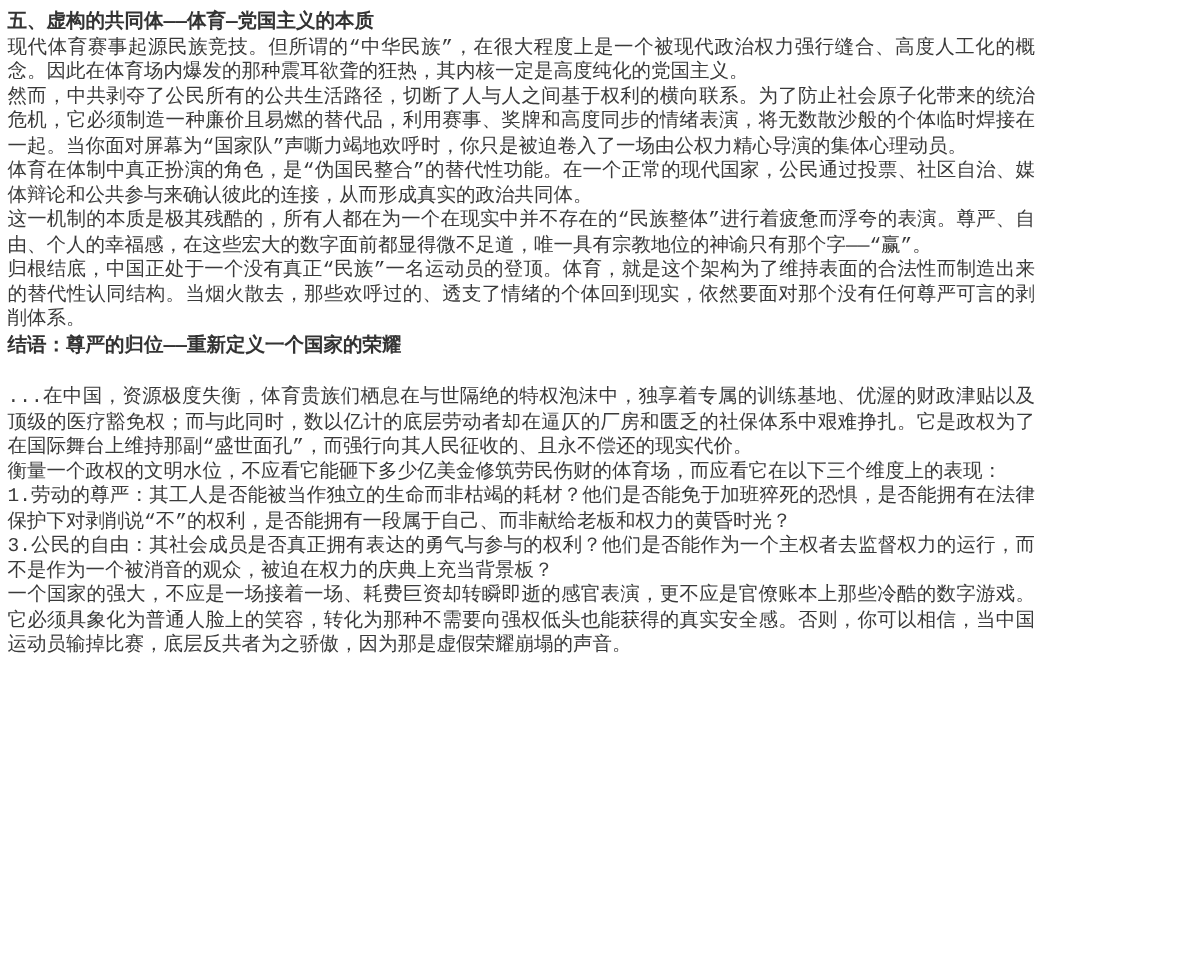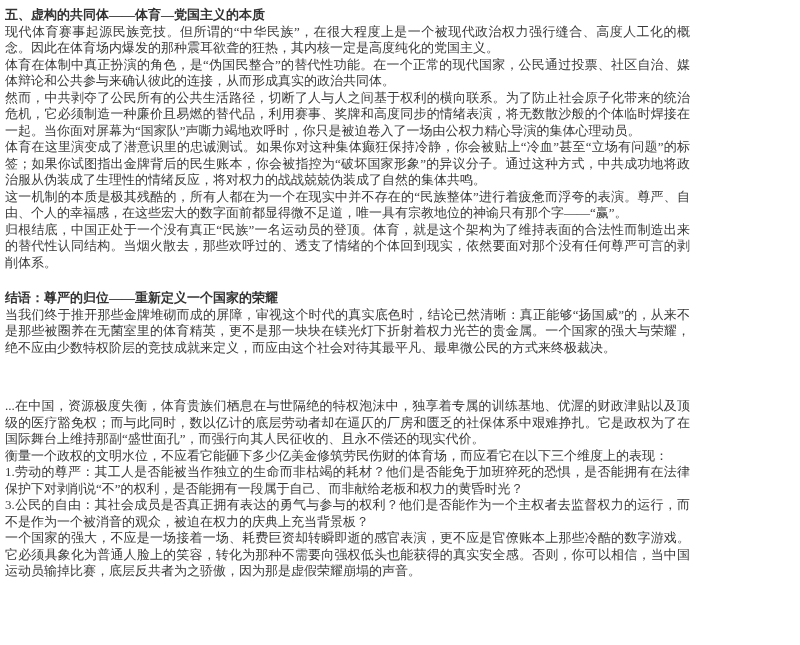--- a/index.html
+++ b/index.html
@@ -10,62 +10,60 @@
   body {
     width: 800px;
     height: 645px;
     overflow: hidden;
   }
   .page {
     box-sizing: border-box;
     width: 696px;
     height: 645px;
     padding: 7px 6px 16px 5px;
-    font-family: Liberation Serif, serif;
+    font-family: Liberation Mono, monospace;
     font-size: 13px;
     line-height: 16.5px;
     color: #3a3a3a;
     text-align: justify;
   }
   .heading {
     font-size: 13px;
     font-weight: bold;
     margin: 0;
     padding: 0;
     color: #333333;
   }
   .page p {
     margin: 0;
     padding: 0;
   }
   .sec-conclusion {
-    margin-top: 19px;
+    margin-top: 1px;
   }
   .sec-appendix {
-    margin-top: 42px;
+    margin-top: 18px;
   }
 </style>
 </head>
 <body>
 
 <div class="page">
 
   <section>
     <h2 class="heading">五、虚构的共同体——体育—党国主义的本质</h2>
     <p>现代体育赛事起源民族竞技。但所谓的“中华民族”，在很大程度上是一个被现代政治权力强行缝合、高度人工化的概念。因此在体育场内爆发的那种震耳欲聋的狂热，其内核一定是高度纯化的党国主义。</p>
+    <p>然而，中共剥夺了公民所有的公共生活路径，切断了人与人之间基于权利的横向联系。为了防止社会原子化带来的统治危机，它必须制造一种廉价且易燃的替代品，利用赛事、奖牌和高度同步的情绪表演，将无数散沙般的个体临时焊接在一起。当你面对屏幕为“国家队”声嘶力竭地欢呼时，你只是被迫卷入了一场由公权力精心导演的集体心理动员。</p>
     <p>体育在体制中真正扮演的角色，是“伪国民整合”的替代性功能。在一个正常的现代国家，公民通过投票、社区自治、媒体辩论和公共参与来确认彼此的连接，从而形成真实的政治共同体。</p>
-    <p>然而，中共剥夺了公民所有的公共生活路径，切断了人与人之间基于权利的横向联系。为了防止社会原子化带来的统治危机，它必须制造一种廉价且易燃的替代品，利用赛事、奖牌和高度同步的情绪表演，将无数散沙般的个体临时焊接在一起。当你面对屏幕为“国家队”声嘶力竭地欢呼时，你只是被迫卷入了一场由公权力精心导演的集体心理动员。</p>
-    <p>体育在这里演变成了潜意识里的忠诚测试。如果你对这种集体癫狂保持冷静，你会被贴上“冷血”甚至“立场有问题”的标签；如果你试图指出金牌背后的民生账本，你会被指控为“破坏国家形象”的异议分子。通过这种方式，中共成功地将政治服从伪装成了生理性的情绪反应，将对权力的战战兢兢伪装成了自然的集体共鸣。</p>
     <p>这一机制的本质是极其残酷的，所有人都在为一个在现实中并不存在的“民族整体”进行着疲惫而浮夸的表演。尊严、自由、个人的幸福感，在这些宏大的数字面前都显得微不足道，唯一具有宗教地位的神谕只有那个字——“赢”。</p>
     <p>归根结底，中国正处于一个没有真正“民族”一名运动员的登顶。体育，就是这个架构为了维持表面的合法性而制造出来的替代性认同结构。当烟火散去，那些欢呼过的、透支了情绪的个体回到现实，依然要面对那个没有任何尊严可言的剥削体系。</p>
   </section>
 
   <section class="sec-conclusion">
     <h2 class="heading">结语：尊严的归位——重新定义一个国家的荣耀</h2>
-    <p>当我们终于推开那些金牌堆砌而成的屏障，审视这个时代的真实底色时，结论已然清晰：真正能够“扬国威”的，从来不是那些被圈养在无菌室里的体育精英，更不是那一块块在镁光灯下折射着权力光芒的贵金属。一个国家的强大与荣耀，绝不应由少数特权阶层的竞技成就来定义，而应由这个社会对待其最平凡、最卑微公民的方式来终极裁决。</p>
   </section>
 
   <section class="sec-appendix">
     <p>...在中国，资源极度失衡，体育贵族们栖息在与世隔绝的特权泡沫中，独享着专属的训练基地、优渥的财政津贴以及顶级的医疗豁免权；而与此同时，数以亿计的底层劳动者却在逼仄的厂房和匮乏的社保体系中艰难挣扎。它是政权为了在国际舞台上维持那副“盛世面孔”，而强行向其人民征收的、且永不偿还的现实代价。</p>
     <p>衡量一个政权的文明水位，不应看它能砸下多少亿美金修筑劳民伤财的体育场，而应看它在以下三个维度上的表现：</p>
     <p>1.劳动的尊严：其工人是否能被当作独立的生命而非枯竭的耗材？他们是否能免于加班猝死的恐惧，是否能拥有在法律保护下对剥削说“不”的权利，是否能拥有一段属于自己、而非献给老板和权力的黄昏时光？</p>
     <p>3.公民的自由：其社会成员是否真正拥有表达的勇气与参与的权利？他们是否能作为一个主权者去监督权力的运行，而不是作为一个被消音的观众，被迫在权力的庆典上充当背景板？</p>
     <p>一个国家的强大，不应是一场接着一场、耗费巨资却转瞬即逝的感官表演，更不应是官僚账本上那些冷酷的数字游戏。它必须具象化为普通人脸上的笑容，转化为那种不需要向强权低头也能获得的真实安全感。否则，你可以相信，当中国运动员输掉比赛，底层反共者为之骄傲，因为那是虚假荣耀崩塌的声音。</p>
   </section>
 

